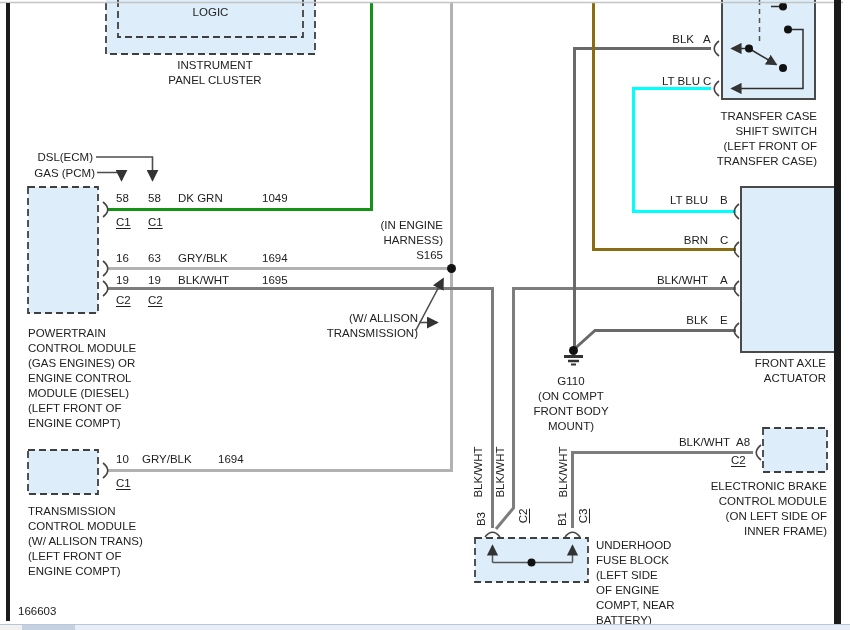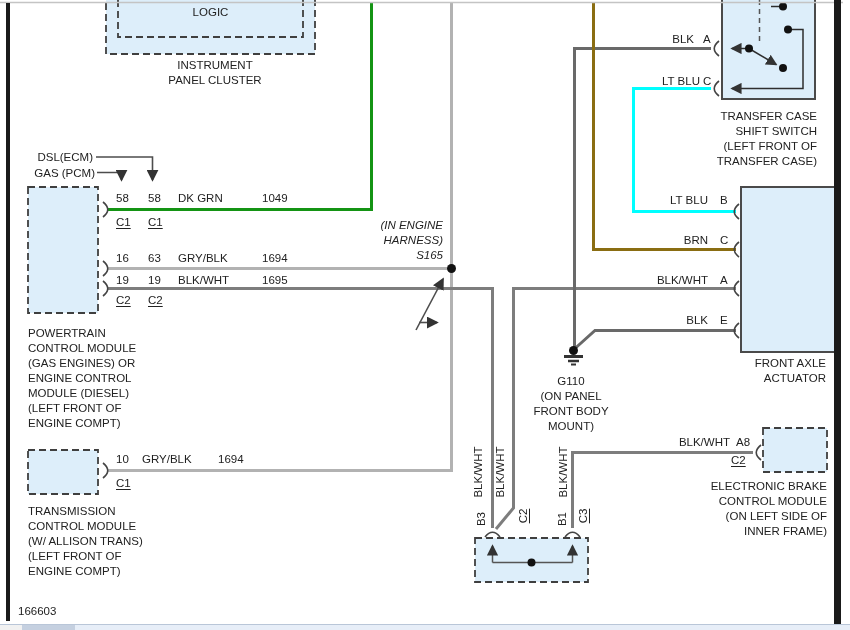--- a/index.html
+++ b/index.html
@@ -147,23 +147,25 @@
   <div class="lbl" style="left:116px;top:452px;text-align:center;">10</div>
   <div class="lbl" style="left:142px;top:452px;">GRY/BLK</div>
   <div class="lbl" style="left:218px;top:452px;">1694</div>
   <div class="lbl ul" style="left:116px;top:476px;">C1</div>
   <div class="lbl" style="left:28px;top:504px;width:130px;">TRANSMISSION
 CONTROL MODULE
 (W/ ALLISON TRANS)
 (LEFT FRONT OF
 ENGINE COMPT)</div>
 
-  <div class="lbl rt" style="left:333px;top:218px;width:110px;font-style:italic;">(IN ENGINE
+  <div class="lbl rt" style="left:333px;top:218px;width:110px;">(IN ENGINE
 HARNESS)
 S165</div>
+  <div class="lbl rt" style="left:310px;top:311px;width:108px;">(W/ ALLISON
+TRANSMISSION)</div>
 
   <div class="lbl rt" style="left:630px;top:32px;width:64px;">BLK</div>
   <div class="lbl" style="left:703px;top:32px;">A</div>
   <div class="lbl rt" style="left:630px;top:74px;width:70px;">LT BLU</div>
   <div class="lbl" style="left:703px;top:74px;">C</div>
   <div class="lbl rt" style="left:665px;top:102px;width:152px;margin-top:7px;">TRANSFER CASE
 SHIFT SWITCH
 (LEFT FRONT OF
 TRANSFER CASE)</div>
 
@@ -172,39 +174,45 @@
   <div class="lbl rt" style="left:628px;top:233px;width:80px;">BRN</div>
   <div class="lbl" style="left:720px;top:233px;">C</div>
   <div class="lbl rt" style="left:628px;top:273px;width:80px;">BLK/WHT</div>
   <div class="lbl" style="left:720px;top:273px;">A</div>
   <div class="lbl rt" style="left:628px;top:313px;width:80px;">BLK</div>
   <div class="lbl" style="left:720px;top:313px;">E</div>
   <div class="lbl rt" style="left:676px;top:356px;width:150px;">FRONT AXLE
 ACTUATOR</div>
 
   <div class="lbl ct" style="left:496px;top:374px;width:150px;">G110
-(ON PANEL
+(ON COMPT
 FRONT BODY
 MOUNT)</div>
 
   <div class="lbl rt" style="left:660px;top:435px;width:70px;">BLK/WHT</div>
   <div class="lbl" style="left:736px;top:435px;">A8</div>
   <div class="lbl ul" style="left:731px;top:453px;">C2</div>
   <div class="lbl rt" style="left:677px;top:479px;width:150px;">ELECTRONIC BRAKE
 CONTROL MODULE
 (ON LEFT SIDE OF
 INNER FRAME)</div>
 
   <div class="rot" style="left:448px;top:464px;width:60px;">BLK/WHT</div>
   <div class="rot" style="left:470px;top:464px;width:60px;">BLK/WHT</div>
   <div class="rot" style="left:533px;top:464px;width:60px;">BLK/WHT</div>
   <div class="rot" style="left:466px;top:511px;width:30px;">B3</div>
   <div class="rot ul" style="left:508px;top:508px;width:30px;">C2</div>
   <div class="rot" style="left:547px;top:511px;width:30px;">B1</div>
   <div class="rot ul" style="left:568px;top:508px;width:30px;">C3</div>
+  <div class="lbl" style="left:596px;top:538px;width:110px;">UNDERHOOD
+FUSE BLOCK
+(LEFT SIDE
+OF ENGINE
+COMPT, NEAR
+BATTERY)</div>
 
   <div class="lbl" style="left:18px;top:604px;">166603</div>
 
   <div class="scrollline"></div>
   <div class="scrolltrack"></div>
   <div class="scrollcorner"></div>
   <div class="scrollthumb"></div>
 
 </div>
 

